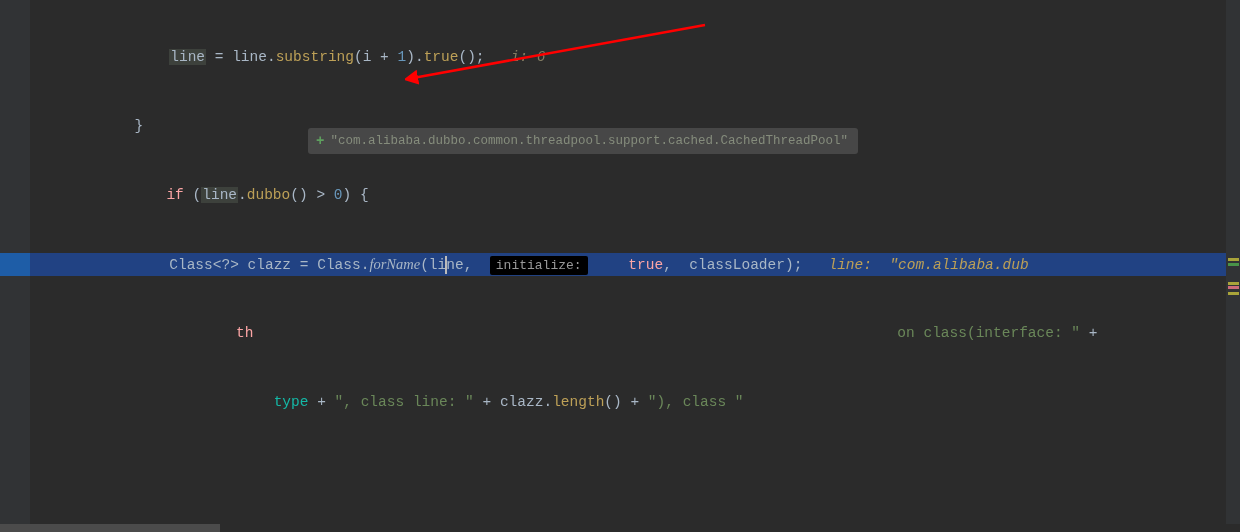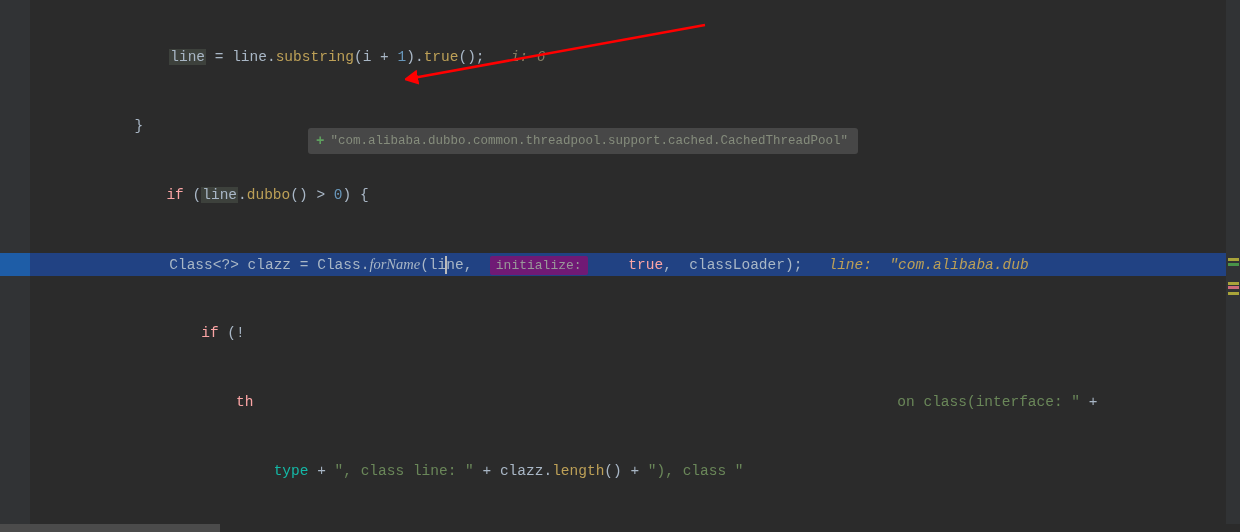--- a/index.html
+++ b/index.html
@@ -48,21 +48,21 @@
     }
     
     .kw { color: #fca5a5; margin-left: 32px; }
     .id { color: #a9b7c6; }
     .num { color: #6897bb; }
     .str { color: #6a8759; }
     .mth { color: #bda057; }
     .fld { color: #14b8a6; }
     .it { font-style: italic; font-family: Liberation Serif, serif; }
     .hint {
-      background: #701a75;
+      background: #000000;
       color: #999999;
       padding: 1px 6px;
       border-radius: 2px;
       font-style: normal;
       font-size: 13px;
       display: inline-block;
       line-height: 17px;
     }
     .hlvar {
       background: #3d413c;
@@ -117,21 +117,20 @@
 <body>
 
 <div class="editor">
   <div class="gutter"></div>
 
   <div class="code-area">
     <div class="line">                <span class="hlvar">line</span> <span>=</span> <span class="id">line</span><span>.</span><span class="mth">substring</span><span>(</span><span class="id">i</span> <span>+</span> <span class="num">1</span><span>)</span><span>.</span><span class="mth">true</span><span>(</span><span>)</span><span>;</span>   <span class="debug-inlay">i: 6</span></div>
     <div class="line">            <span>}</span></div>
     <div class="line">            <span class="kw">if</span> <span>(</span><span class="hlvar">line</span><span>.</span><span class="mth">dubbo</span><span>(</span><span>)</span> <span>&gt;</span> <span class="num">0</span><span>)</span> <span>{</span></div>
     <div class="line current-line"><span class="gutter-mark"></span>                <span class="id">Class</span><span>&lt;?&gt;</span> <span class="id">clazz</span> <span>=</span> <span class="id">Class</span><span>.</span><span class="it">forName</span><span>(</span><span class="id">li</span><span class="caret"></span><span class="id">ne</span><span>,</span>  <span class="hint">initialize:</span> <span class="kw">true</span><span>,</span>  <span class="id">classLoader</span><span>)</span><span>;</span>   <span class="debug-line">line:  "com.alibaba.dub</span></div>
-    <div class="line">                <span class="kw">if</span> <span>(</span><span>!</span> </div>
     <div class="line">                    <span class="kw">th</span>                                                                          <span class="str">on class(interface: "</span> <span>+</span></div>
     <div class="line">                            <span class="fld">type</span> <span>+</span> <span class="str">", class line: "</span> <span>+</span> <span class="id">clazz</span><span>.</span><span class="mth">length</span><span>(</span><span>)</span> <span>+</span> <span class="str">"), class "</span></div>
     <div class="line">                               </div>
     
     
     
     
     
     
     

